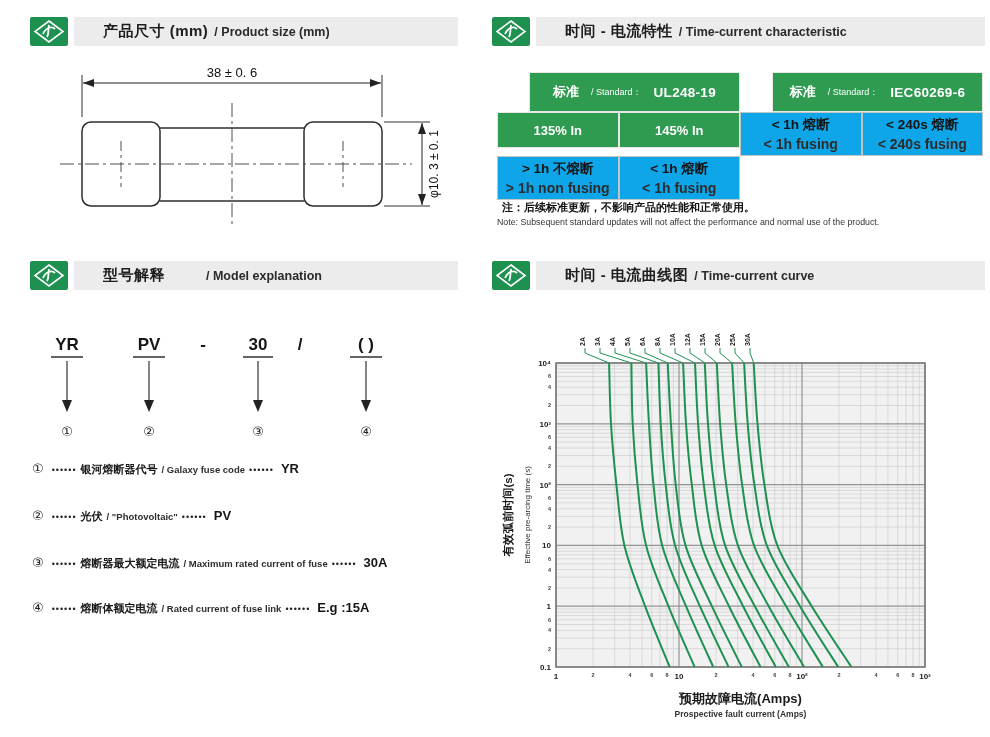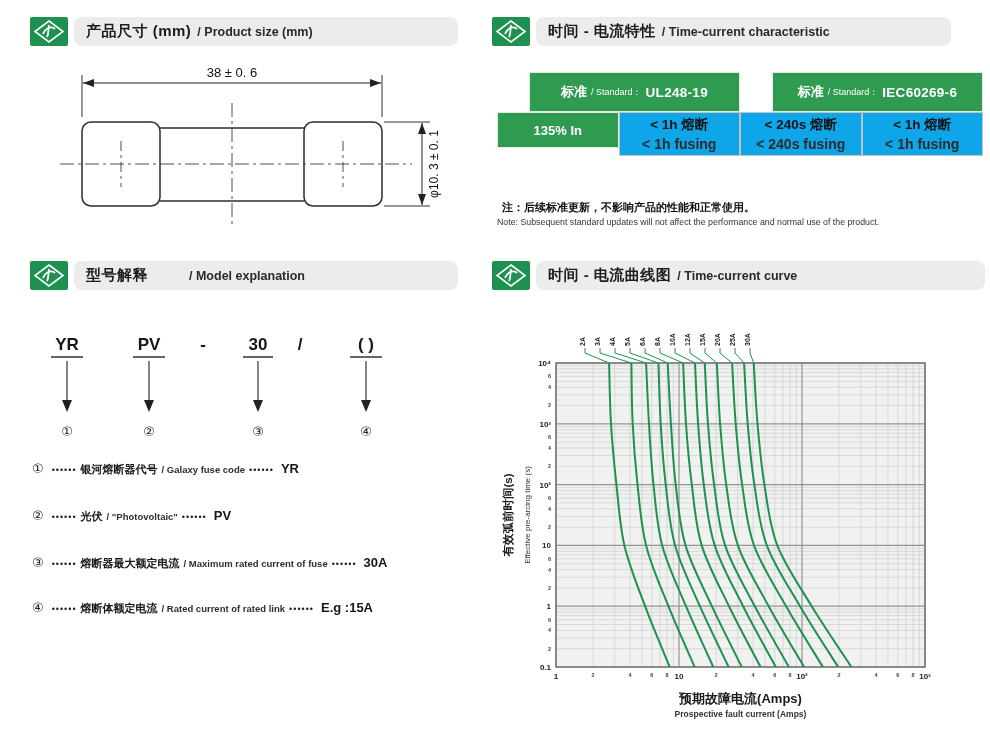--- a/index.html
+++ b/index.html
@@ -7,39 +7,38 @@
     width:990px;height:737px;position:relative;overflow:hidden;
     background:#ffffff;
     font-family:"Liberation Sans","DejaVu Sans",sans-serif;
     color:#1a1a1a;
   }
   .abs{position:absolute;}
   
   .sec-icon{position:absolute;width:38px;height:29px;}
   .sec-bar{
     position:absolute;height:29px;background:#ececec;
-    display:flex;align-items:center;padding-left:12px;box-sizing:border-box;
+    display:flex;align-items:center;padding-left:29px;box-sizing:border-box;
     white-space:nowrap;
-    border-radius:8px;
   }
   .sec-zh{font-size:15px;font-weight:bold;color:#1d1d1d;letter-spacing:.5px;}
   .sec-en{font-size:12.5px;font-weight:bold;color:#2a2a2a;margin-left:6px;}
   
   .tc-table{
     position:absolute;left:497px;top:72px;width:486px;
     display:grid;grid-template-columns:repeat(4,1fr);
     background:#ffffff;
   }
   .tc-cell{
     box-sizing:border-box;display:flex;flex-direction:column;
     align-items:center;justify-content:center;text-align:center;
   }
   .tc-std{
     grid-column:span 2;background:#2f9b51;color:#fff;height:40px;
-    border:1px solid #e8e8e8;flex-direction:row;align-items:center;gap:4px;margin-left:32px;
+    border:1px solid #e8e8e8;flex-direction:row;align-items:center;gap:12px;margin-left:32px;
   }
   .tc-std .lz{font-size:13px;font-weight:bold;}
   .tc-std .le{font-size:9px;}
   .tc-std .lv{font-size:13.5px;font-weight:bold;letter-spacing:.3px;}
   .tc-cond{
     background:#2f9b51;color:#fff;height:36px;font-size:13px;font-weight:bold;
     border:1px solid #e8e8e8;
   }
   .tc-res{
     background:#0ea5e9;height:44px;border:1px solid #c3c3c3;
@@ -107,44 +106,49 @@
   <text x="408" y="109" text-anchor="middle" font-size="12" fill="#111" transform="rotate(-90,408,109)">φ10. 3 ± 0. 1</text>
 </svg>
 
 <div class="sec-icon" style="left:492px;top:17px;">
   <svg width="38" height="29" viewBox="0 0 38 29">
     <rect x="0" y="0" width="38" height="29" rx="2" fill="#1e9150"></rect>
     <path d="M19 4 L33 14.5 L19 25 L5 14.5 Z" fill="none" stroke="#ffffff" stroke-width="1.6"></path>
     <path d="M13 17 C16 10,22 9,25 12 M19 8 C18 13,19 17,17 20" fill="none" stroke="#ffffff" stroke-width="1.8"></path>
   </svg>
 </div>
-<div class="sec-bar" style="left:536px;top:17px;width:415px;">
+<div class="sec-bar" style="left:536px;top:17px;width:449px;">
   <span class="sec-zh">时间 - 电流特性</span>
   <span class="sec-en">/ Time-current characteristic</span>
 </div>
 
 <div class="tc-table">
   <div class="tc-cell tc-std">
     <span class="lz">标准</span>
     <span class="le">/ Standard：</span>
     <span class="lv">UL248-19</span>
   </div>
   <div class="tc-cell tc-std">
     <span class="lz">标准</span>
     <span class="le">/ Standard：</span>
     <span class="lv">IEC60269-6</span>
   </div>
   <div class="tc-cell tc-cond">135% In</div>
+  <div class="tc-cell tc-cond">145% In</div>
   <div class="tc-cell tc-res">
     <span class="rz">&lt; 1h 熔断</span>
     <span class="re">&lt; 1h fusing</span>
   </div>
   <div class="tc-cell tc-res">
     <span class="rz">&lt; 240s 熔断</span>
     <span class="re">&lt; 240s fusing</span>
+  </div>
+  <div class="tc-cell tc-res">
+    <span class="rz">&gt; 1h 不熔断</span>
+    <span class="re">&gt; 1h non fusing</span>
   </div>
   <div class="tc-cell tc-res">
     <span class="rz">&lt; 1h 熔断</span>
     <span class="re">&lt; 1h fusing</span>
   </div>
 </div>
 <div class="note-zh">注：后续标准更新，不影响产品的性能和正常使用。</div>
 <div class="note-en">Note: Subsequent standard updates will not affect the performance and normal use of the product.</div>
 
 <div class="sec-icon" style="left:30px;top:261px;">
@@ -213,21 +217,21 @@
   <span class="d">••••••</span>
   <span class="z">熔断器最大额定电流</span>
   <span class="e">/ Maximum rated current of fuse</span>
   <span class="d">••••••</span>
   <span class="v">30A</span>
 </div>
 <div class="mi" style="top:600px;">
   <span class="n">④</span>
   <span class="d">••••••</span>
   <span class="z">熔断体额定电流</span>
-  <span class="e">/ Rated current of rated link</span>
+  <span class="e">/ Rated current of fuse link</span>
   <span class="d">••••••</span>
   <span class="v">E.g :15A</span>
 </div>
 
 <div class="sec-icon" style="left:492px;top:261px;">
   <svg width="38" height="29" viewBox="0 0 38 29">
     <rect x="0" y="0" width="38" height="29" rx="2" fill="#1e9150"></rect>
     <path d="M19 4 L33 14.5 L19 25 L5 14.5 Z" fill="none" stroke="#ffffff" stroke-width="1.6"></path>
     <path d="M13 17 C16 10,22 9,25 12 M19 8 C18 13,19 17,17 20" fill="none" stroke="#ffffff" stroke-width="1.8"></path>
   </svg>

